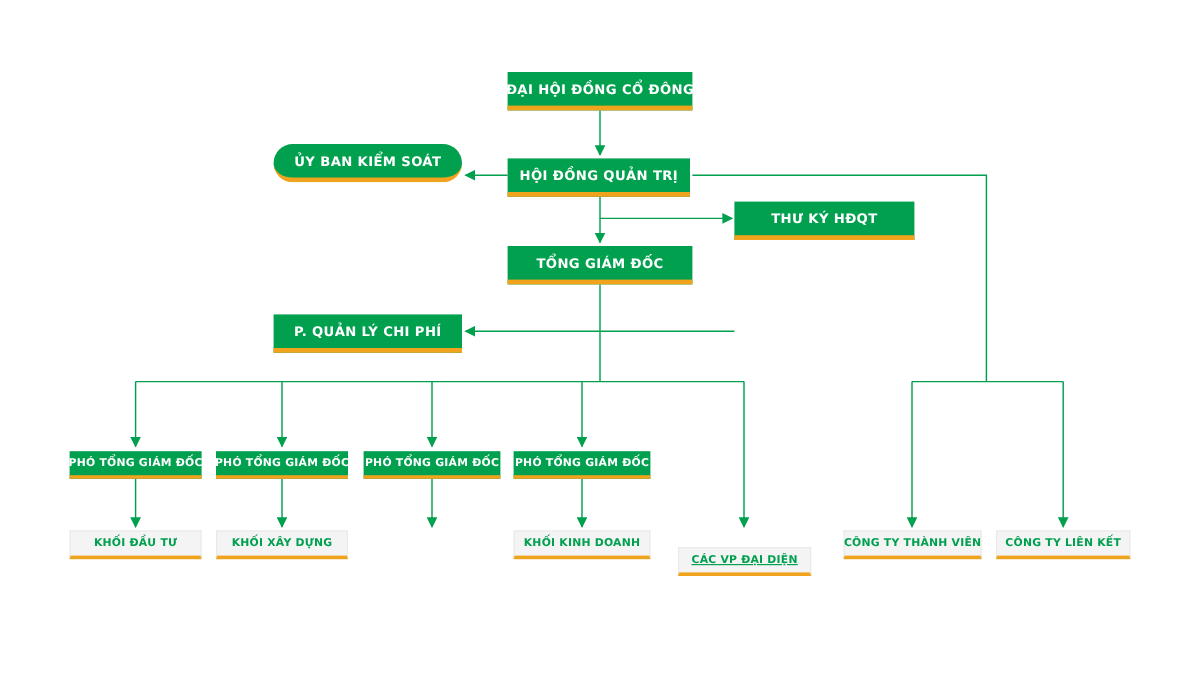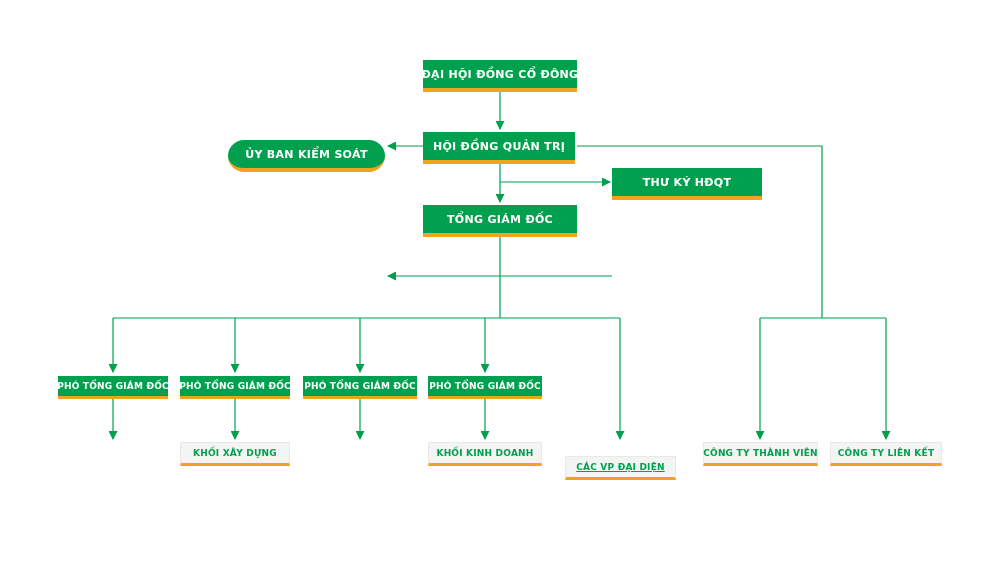--- a/index.html
+++ b/index.html
@@ -78,31 +78,33 @@
     <path class="wire" d="M620,318 V439" marker-end="url(#arw)"></path>
 
     <path class="wire" d="M113,399 V439" marker-end="url(#arw)"></path>
     <path class="wire" d="M235,399 V439" marker-end="url(#arw)"></path>
     <path class="wire" d="M360,399 V439" marker-end="url(#arw)"></path>
     <path class="wire" d="M485,399 V439" marker-end="url(#arw)"></path>
   </svg>
 
   <div class="node green" style="left:423px;top:60px;width:154px;">ĐẠI HỘI ĐỒNG CỔ ĐÔNG</div>
 
-  <div class="node green" style="left:228px;top:140px;width:157px;border-radius:16px;">ỦY BAN KIỂM SOÁT</div>
+  <div class="node green" style="left:228px;top:120px;width:157px;border-radius:16px;">ỦY BAN KIỂM SOÁT</div>
   <div class="node green" style="left:423px;top:132px;width:152px;">HỘI ĐỒNG QUẢN TRỊ</div>
   <div class="node green" style="left:612px;top:168px;width:150px;">THƯ KÝ HĐQT</div>
 
   <div class="node green" style="left:423px;top:205px;width:154px;">TỔNG GIÁM ĐỐC</div>
 
+  <div class="node green" style="left:228px;top:262px;width:157px;">P. QUẢN LÝ CHI PHÍ</div>
 
   <div class="node small-green" style="left:58px;top:376px;width:110px;">PHÓ TỔNG GIÁM ĐỐC</div>
   <div class="node small-green" style="left:180px;top:376px;width:110px;">PHÓ TỔNG GIÁM ĐỐC</div>
   <div class="node small-green" style="left:303px;top:376px;width:114px;">PHÓ TỔNG GIÁM ĐỐC</div>
   <div class="node small-green" style="left:428px;top:376px;width:114px;">PHÓ TỔNG GIÁM ĐỐC</div>
 
+  <div class="node light" style="left:58px;top:442px;width:108px;">KHỐI ĐẦU TƯ</div>
   <div class="node light" style="left:180px;top:442px;width:108px;">KHỐI XÂY DỰNG</div>
   <div class="node light" style="left:428px;top:442px;width:112px;">KHỐI KINH DOANH</div>
   <div class="node light" style="left:565px;top:456px;width:109px;text-decoration:underline;">CÁC VP ĐẠI DIỆN</div>
   <div class="node light" style="left:703px;top:442px;width:113px;">CÔNG TY THÀNH VIÊN</div>
   <div class="node light" style="left:830px;top:442px;width:110px;">CÔNG TY LIÊN KẾT</div>
 
 </div>
 
 </body></html>

